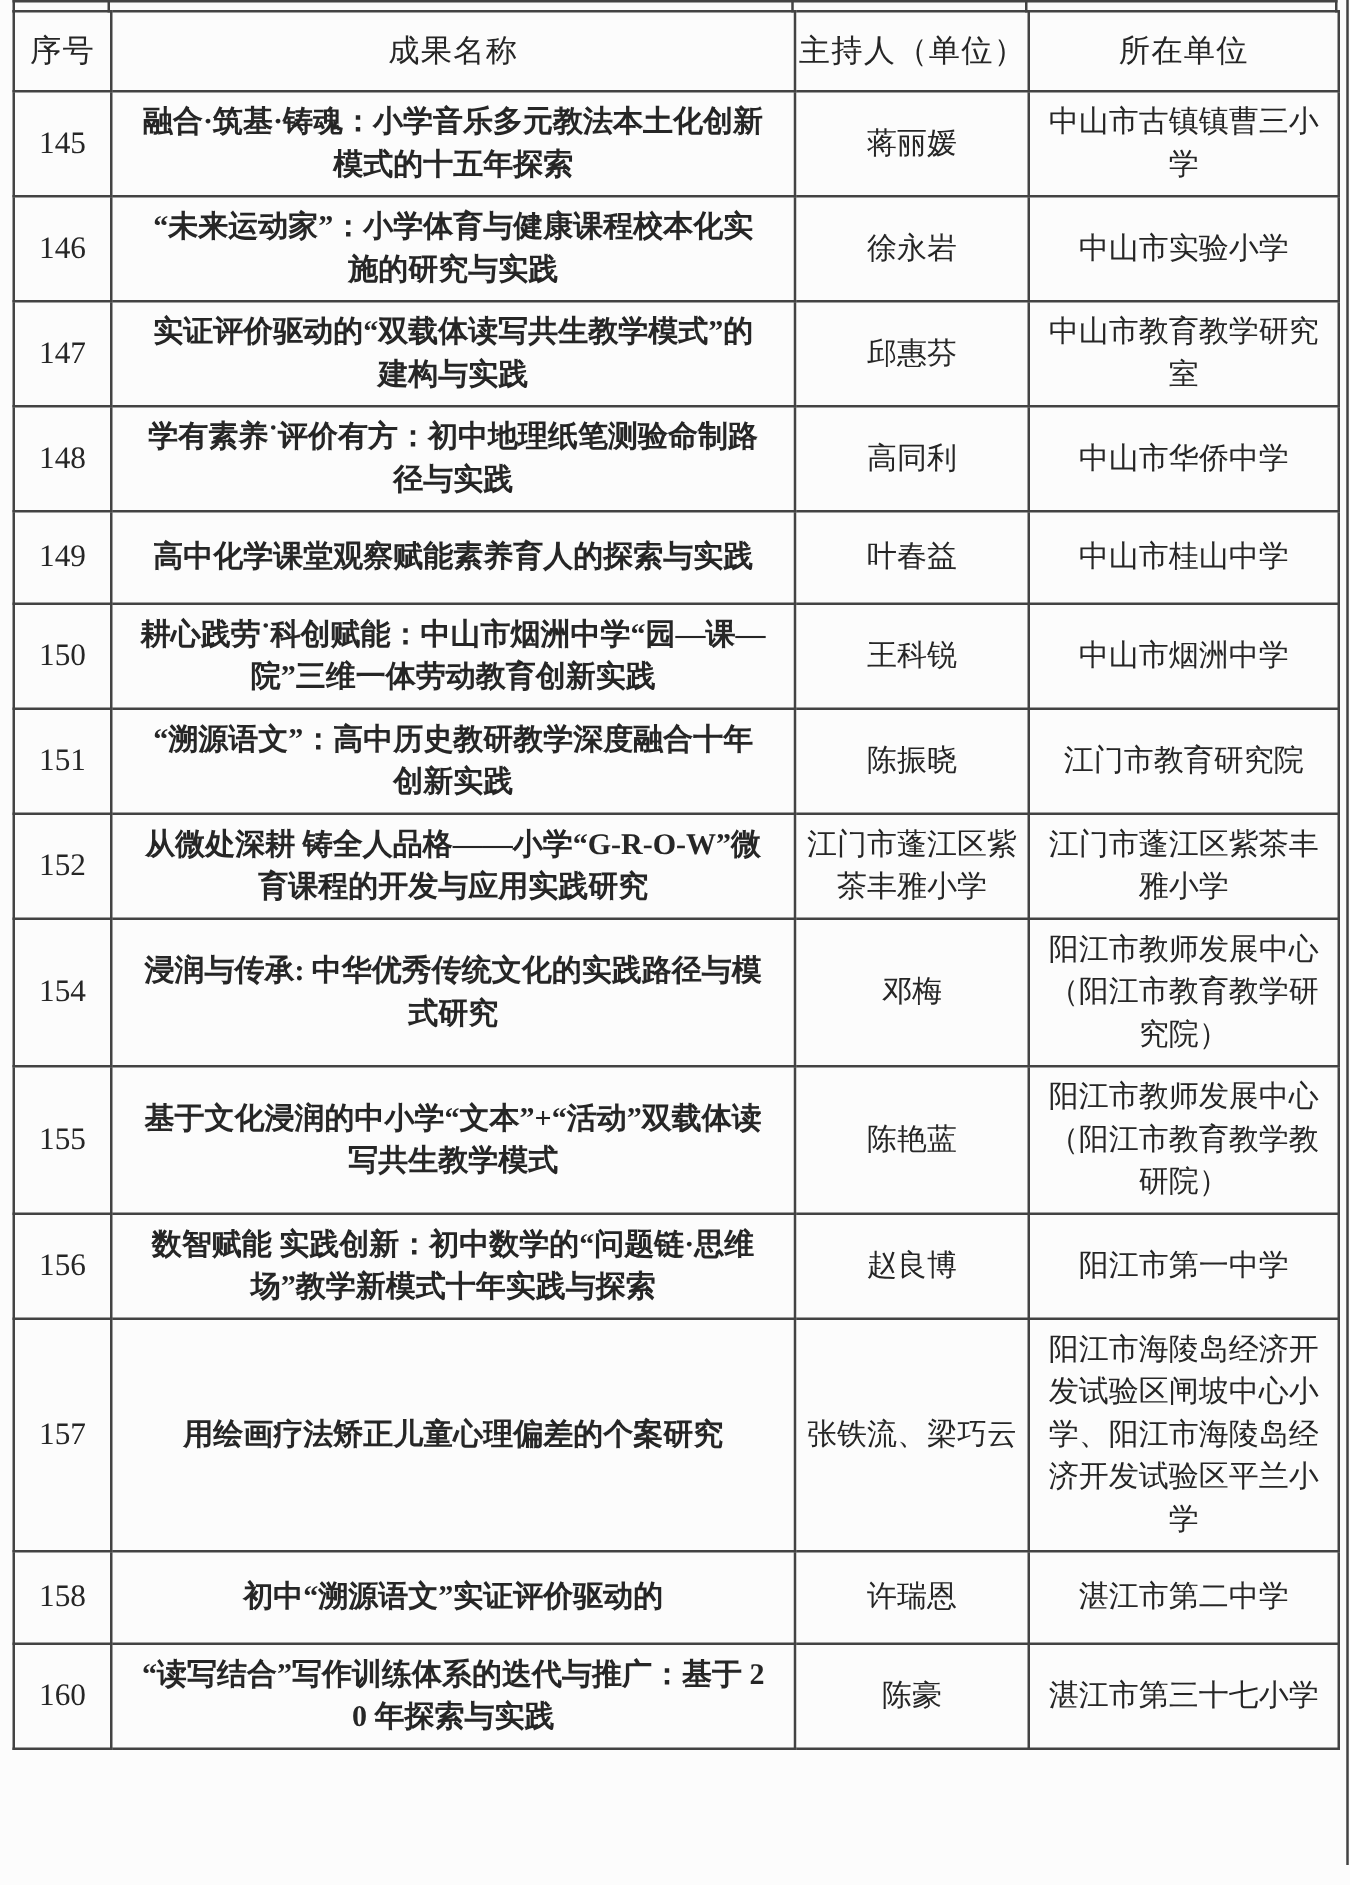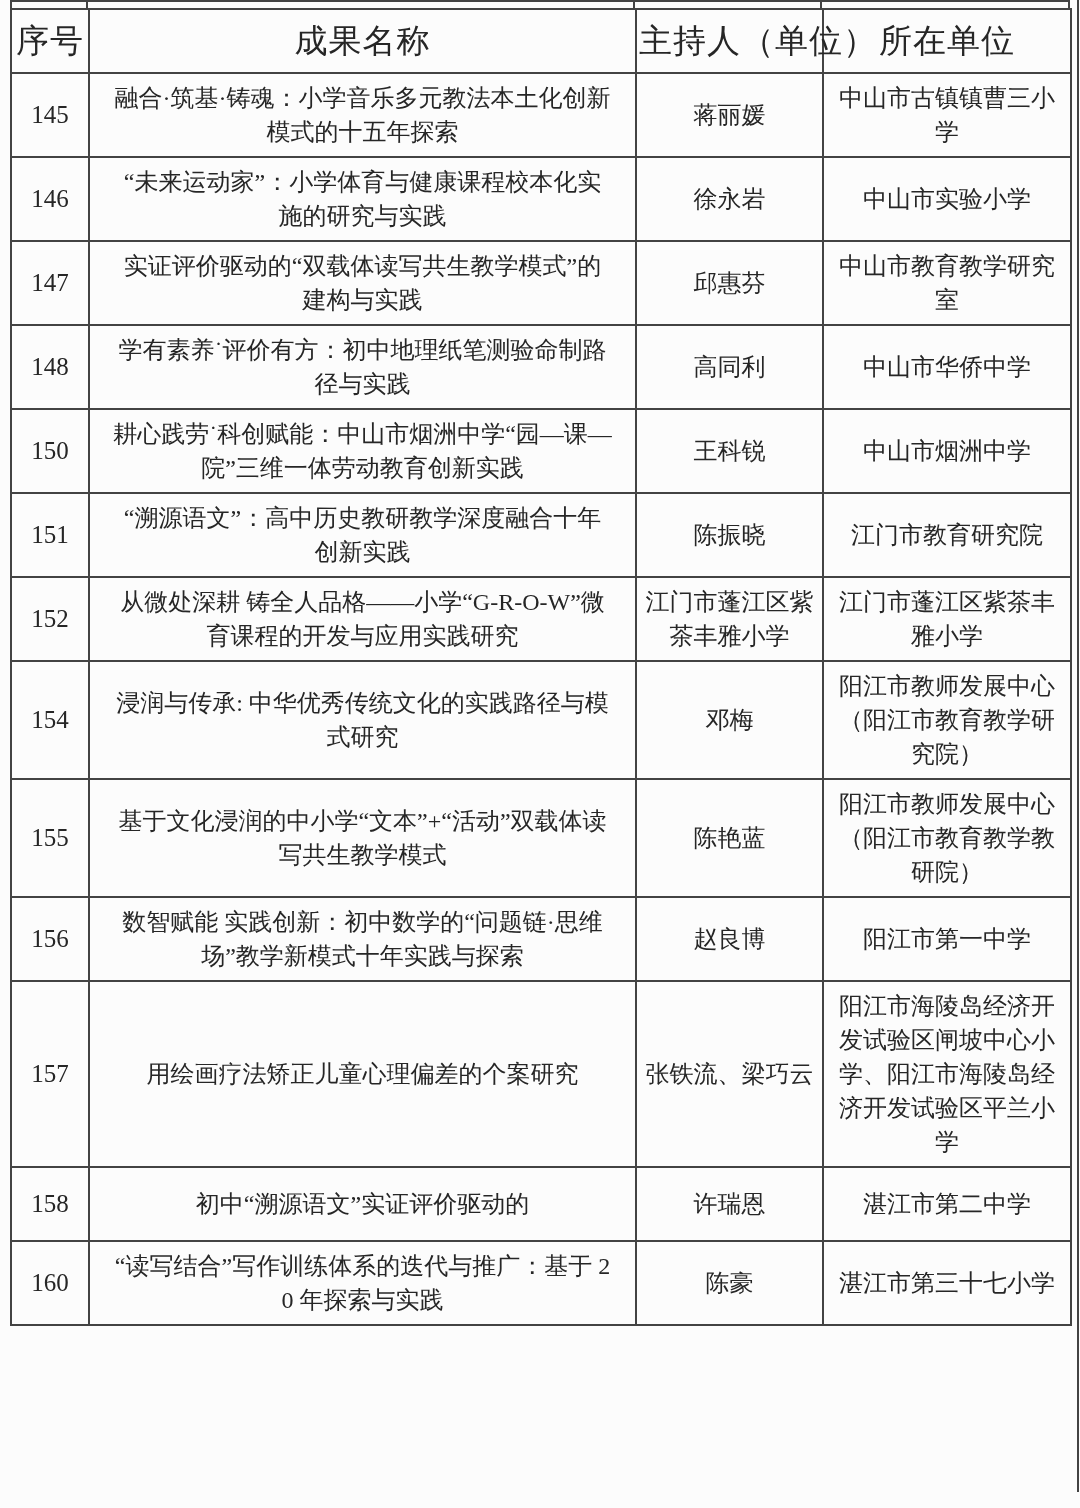--- a/index.html
+++ b/index.html
@@ -30,32 +30,33 @@
     border: 2px solid #434343;
     text-align: center;
     vertical-align: middle;
     font-size: 24px;
     line-height: 34px;
     font-weight: normal;
     word-break: break-all;
   }
   thead th {
     font-family: "Liberation Sans", "DejaVu Sans", sans-serif;
-    font-size: 33px;
+    font-size: 25px;
     height: 58px;
     white-space: nowrap;
     padding: 2px;
     letter-spacing: 1px;
   }
   td.c-no {
     font-size: 25px;
     padding: 19px 2px;
   }
   td.c-title {
     padding: 7px 22px;
+    font-weight: bold;
   }
   td.c-host {
     padding: 7px 3px;
   }
   td.c-org {
     padding: 7px 6px;
   }
   
   .edge-line {
     position: absolute;
@@ -111,20 +112,26 @@
     <td class="c-host">邱惠芬</td>
     <td class="c-org">中山市教育教学研究室</td>
   </tr>
         <tr>
     <td class="c-no">148</td>
     <td class="c-title">学有素养˙评价有方：初中地理纸笔测验命制路径与实践</td>
     <td class="c-host">高同利</td>
     <td class="c-org">中山市华侨中学</td>
   </tr>
         <tr>
+    <td class="c-no">149</td>
+    <td class="c-title">高中化学课堂观察赋能素养育人的探索与实践</td>
+    <td class="c-host">叶春益</td>
+    <td class="c-org">中山市桂山中学</td>
+  </tr>
+        <tr>
     <td class="c-no">150</td>
     <td class="c-title">耕心践劳˙科创赋能：中山市烟洲中学“园—课—院”三维一体劳动教育创新实践</td>
     <td class="c-host">王科锐</td>
     <td class="c-org">中山市烟洲中学</td>
   </tr>
         <tr>
     <td class="c-no">151</td>
     <td class="c-title">“溯源语文”：高中历史教研教学深度融合十年创新实践</td>
     <td class="c-host">陈振晓</td>
     <td class="c-org">江门市教育研究院</td>

